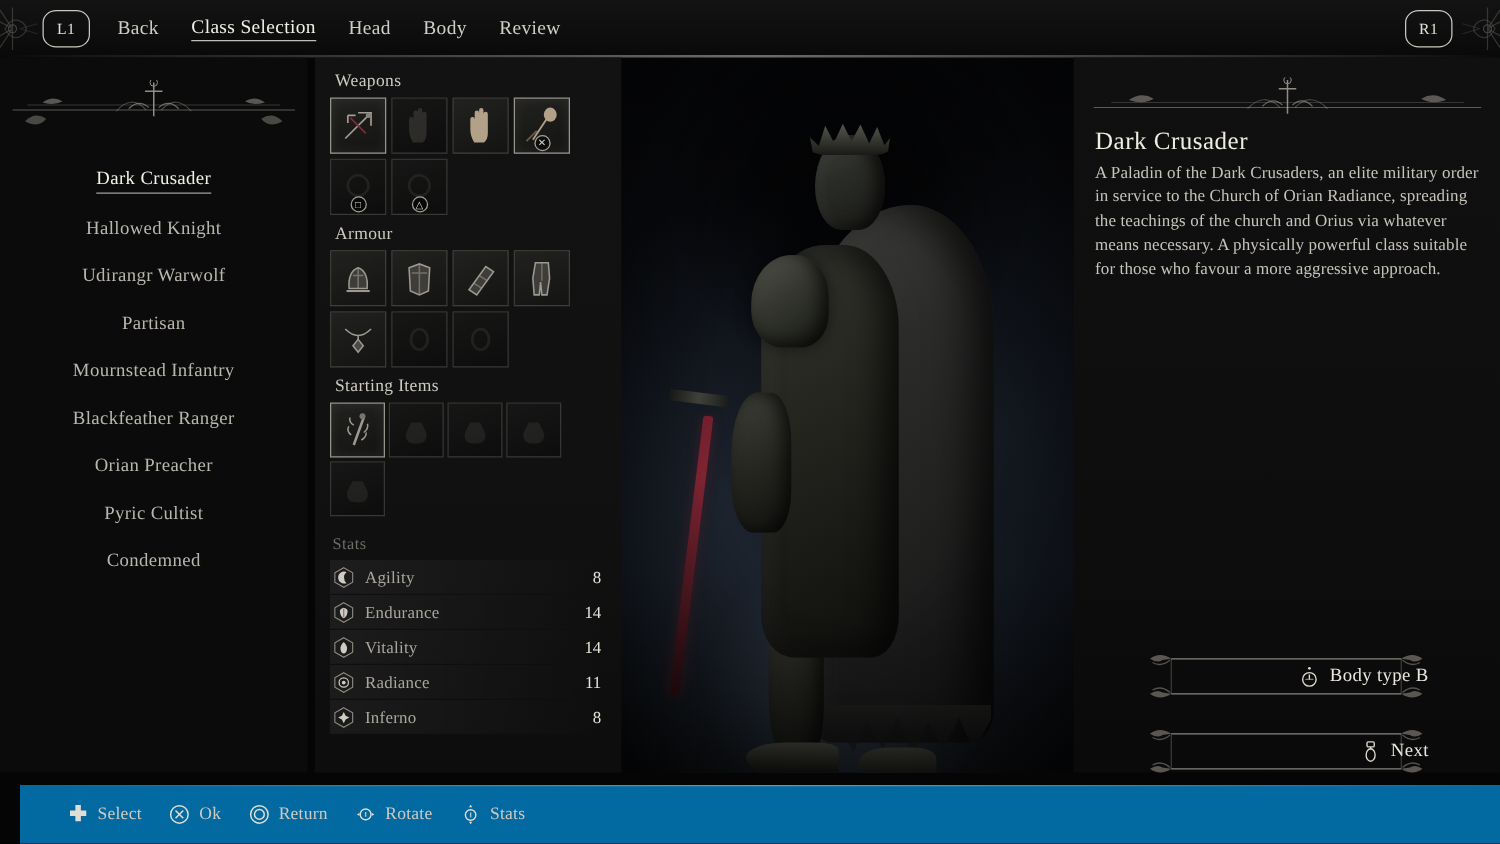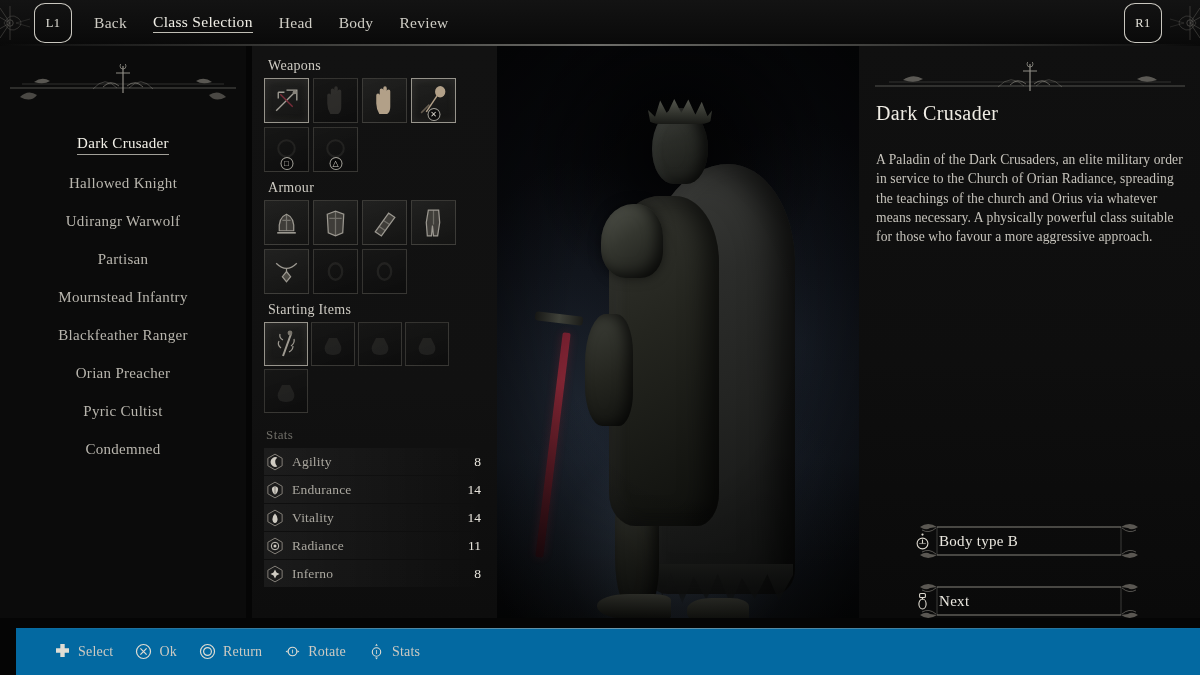--- a/index.html
+++ b/index.html
@@ -113,21 +113,21 @@
     display:flex; align-items:center;
   }
   #header:after{
     content:""; position:absolute; left:0; right:0; bottom:0; height:2px;
     background:linear-gradient(90deg, rgba(150,150,145,0) 0%, rgba(150,150,145,.10) 6%, rgba(186,186,178,.42) 38%, rgba(200,200,192,.52) 50%, rgba(186,186,178,.42) 62%, rgba(150,150,145,.10) 94%, rgba(150,150,145,0) 100%);
   }
   .hdr-orn { position:absolute; top:0; height:46px; width:74px; opacity:.5; }
   .hdr-orn.left { left:-6px; }
   .hdr-orn.right { right:-6px; }
   #btn-l1, #btn-r1 {
-    width:38px; height:40px; border:1.6px solid #c9c7bf; border-radius:11px/10px;
+    width:38px; height:30px; border:1.6px solid #c9c7bf; border-radius:11px/10px;
     display:flex; align-items:center; justify-content:center;
     font-size:12.5px; color:#e2e0d8; letter-spacing:.4px; flex:none;
   }
   #btn-l1 { margin-left:34px; }
   #nav { display:flex; align-items:center; gap:26px; margin-left:22px; }
   .nav-item { font-size:15.5px; color:#cfcdc5; letter-spacing:.3px; white-space:nowrap; }
   .nav-item.active { color:#f0eee6; border-bottom:1px solid rgba(225,222,212,.85); padding-bottom:1px; }
   #btn-r1 { position:absolute; right:38px; }
 
   
@@ -188,28 +188,28 @@
   .stat-val { font-size:13.5px; color:#e6e3db; min-width:20px; text-align:right; }
 
   
   #desc-panel {
     position:absolute; left:859px; top:46px; width:341px; height:572px;
     background:linear-gradient(180deg,#101010 0%, #0e0e0e 55%, #0a0a0a 100%);
   }
   #desc-divider { position:absolute; left:14px; top:16px; width:314px; height:38px; }
   #desc-title { position:absolute; left:876px; top:102px; font-size:20px; color:#efece4; letter-spacing:.4px; }
   #desc-body {
-    position:absolute; left:876px; top:150px; width:310px;
+    position:absolute; left:876px; top:128px; width:310px;
     font-size:13.6px; line-height:1.42; color:#c6c3bb; letter-spacing:.1px;
   }
 
   
   .orn-btn {
     position:absolute; left:915px; width:228px; height:46px;
-    display:flex; align-items:center; justify-content:flex-start; gap:9px;
+    display:flex; align-items:center; justify-content:flex-end; gap:9px;
   }
   #btn-bodytype { top:518px; }
   #btn-next { top:578px; }
   .orn-btn .lbl { font-size:15px; color:#eae7df; letter-spacing:.3px; }
   .orn-btn .stick {
     width:15px; height:19px; position:relative; flex:none;
   }
   .orn-btn .stick svg { width:100%; height:100%; display:block; }
   .orn-frame { position:absolute; inset:0; }
 

